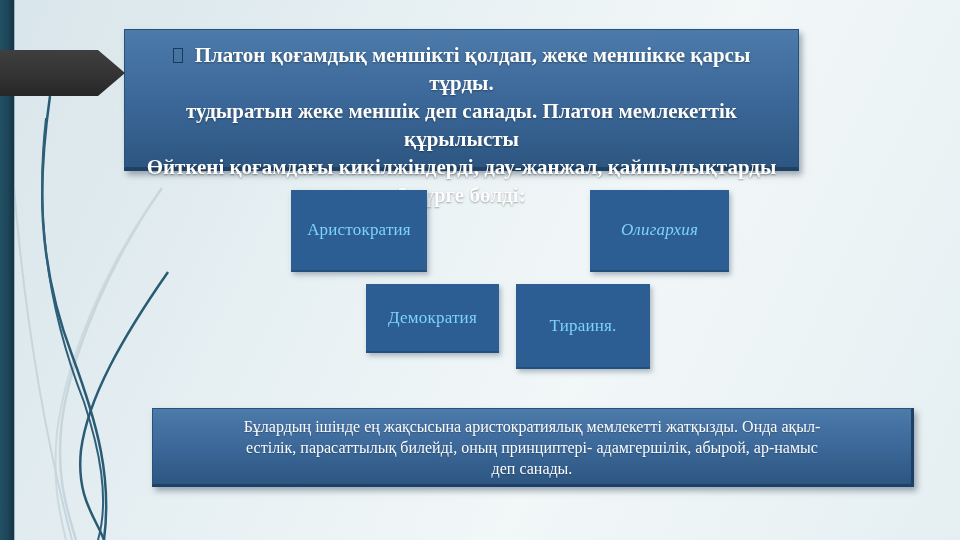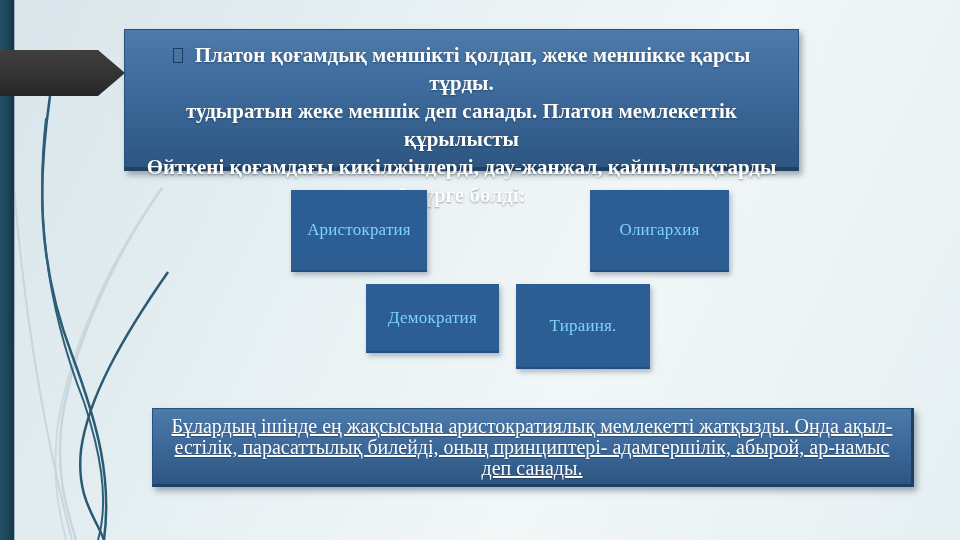--- a/index.html
+++ b/index.html
@@ -42,30 +42,29 @@
   }
   .type-box{
     position:absolute;background:#2c5e93;color:#7dd3fc;
     display:flex;align-items:center;justify-content:center;
     font-size:17px;letter-spacing:.2px;
     box-shadow:2px 3px 5px rgba(115,130,145,.55);
     border-bottom:2px solid #254f7d;box-sizing:border-box;z-index:2;
   }
   .tb1{left:291px;top:190px;width:136px;height:82px;}
   .tb2{left:441px;top:190px;width:138px;height:82px;}
-  .tb3{left:590px;top:190px;width:139px;height:82px;}
+  .tb3{left:590px;top:190px;width:139px;height:82px;font-style:italic;}
   .tb4{left:366px;top:284px;width:133px;height:69px;}
   .tb5{left:516px;top:284px;width:134px;height:85px;font-family:Liberation Serif, serif;}
   .conclusion-panel{
     left:152px;top:408px;width:762px;height:79px;
-    font-size:20px;font-weight:normal;line-height:21px;
+    font-size:16px;font-weight:normal;line-height:21px;
     padding:7px 14px;
     border-right:3px solid #1d4066;border-bottom:3px solid #1d4066;
     text-shadow:0 1px 1px rgba(0,0,0,.25);
-    text-decoration:underline;
   }
 </style>
 </head>
 <body>
 
 <div class="slide">
 
   <svg class="decor" viewBox="0 0 230 540">
     <path d="M 162 188 C 112 258 72 350 62 420 C 55 478 68 512 76 540" fill="none" stroke="#c7d6dd" stroke-width="2.5"></path>
     <path d="M 150 205 C 104 272 66 360 57 432 C 52 486 60 514 66 540" fill="none" stroke="#ccd9df" stroke-width="2"></path>

